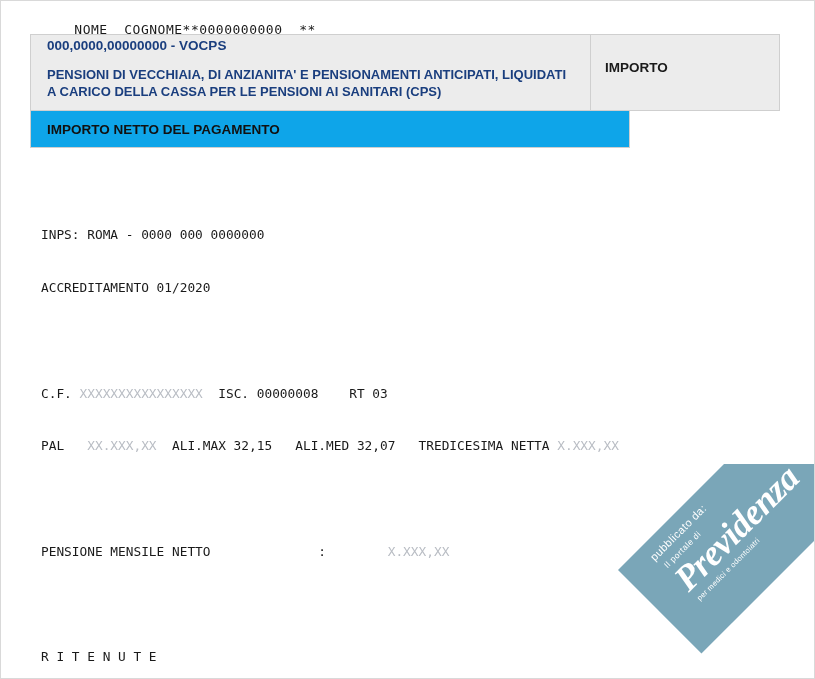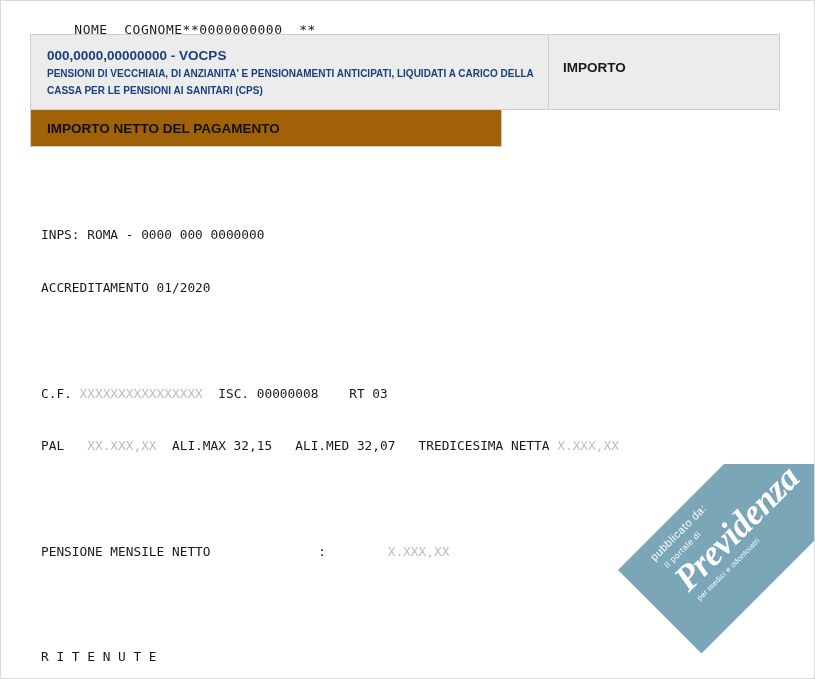--- a/index.html
+++ b/index.html
@@ -51,53 +51,53 @@
     top: 33px;
     width: 750px;
   }
   .thead {
     display: flex;
     background: #ececec;
     border: 1px solid #cfcfcf;
     box-sizing: border-box;
   }
   .thead .left {
-    width: 518px;
-    padding: 12px 12px 10px 16px;
+    width: 560px;
+    padding: 2px 12px 10px 16px;
     box-sizing: border-box;
     border-right: 1px solid #cfcfcf;
   }
   .thead .right {
     flex: 1;
     padding: 0 12px 10px 14px;
     box-sizing: border-box;
     display: flex;
     align-items: center;
   }
   .voce-code {
     color: #1a3e7e;
     font-weight: bold;
     font-size: 13.5px;
     line-height: 17px;
   }
   .voce-desc {
     color: #1a3e7e;
     font-weight: bold;
-    font-size: 10px;
+    font-size: 13px;
     line-height: 17px;
-    margin-top: 1px;
+    margin-top: 12px;
   }
   .importo-label {
     color: #1a1a1a;
     font-weight: bold;
     font-size: 13.5px;
   }
   .trow {
-    width: 472px;
-    background: #a16207;
+    width: 600px;
+    background: #0ea5e9;
     border: 1px solid #cfcfcf;
     border-top: none;
     box-sizing: border-box;
     padding: 9px 28px 9px 16px;
   }
   .trow .net-label {
     color: #111111;
     font-weight: bold;
     font-size: 13.5px;
   }

